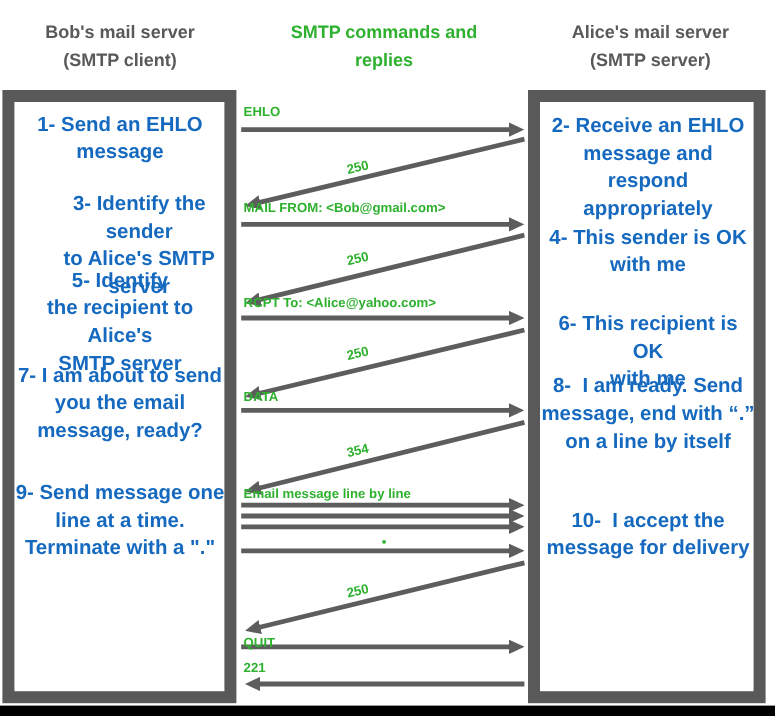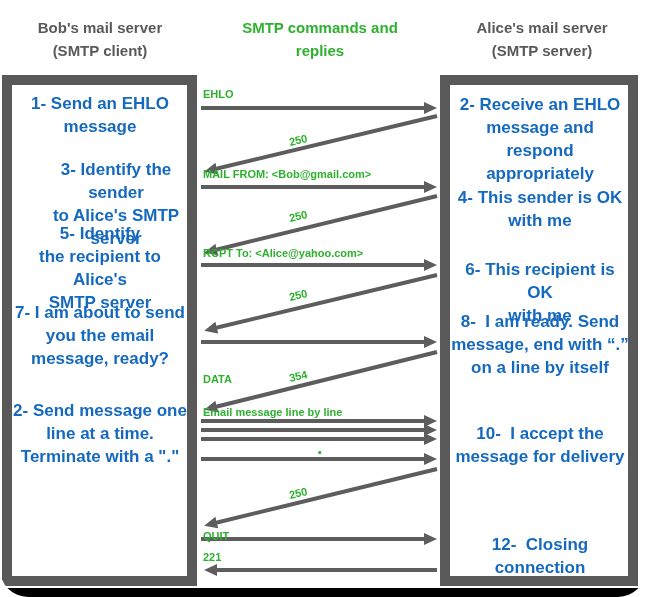--- a/index.html
+++ b/index.html
@@ -1,19 +1,19 @@
 <!DOCTYPE html>
 <html><head>
 <meta charset="utf-8">
 <style>
   * { margin:0; padding:0; box-sizing:border-box; }
   body { background:#ffffff; }
   .canvas {
     position:relative; width:646px; height:597px; background:#ffffff;
-    font-family:"Liberation Sans", sans-serif; font-weight:bold; overflow:hidden;border-radius:28px;
+    font-family:"Liberation Sans", sans-serif; font-weight:bold; overflow:hidden;
   }
   .txt { white-space:pre-wrap; }
   .hdr {
     position:absolute; text-align:center; font-size:15px; line-height:23px;
     color:#595959;
   }
   .hdr.green { color:#2eb12e; }
   .box {
     position:absolute; top:75px; height:511px; border:10px solid #595959;
     background:#ffffff;
@@ -55,38 +55,36 @@
   <div class="step txt" style="left:12px; top:92px;  width:176px;">1- Send an EHLO
 message</div>
   <div class="step txt" style="left:12px; top:158px; width:176px;padding-left:32px;">3- Identify the sender
 to Alice's SMTP server</div>
   <div class="step txt" style="left:12px; top:222px; width:176px;">5- Identify
 the recipient to Alice's
 SMTP server</div>
   <div class="step txt" style="left:12px; top:301px; width:176px;">7- I am about to send
 you the email
 message, ready?</div>
-  <div class="step txt" style="left:12px; top:399px; width:176px;">2- Send message one
+  <div class="step txt" style="left:12px; top:399px; width:176px;">9- Send message one
 line at a time.
 Terminate with a "."</div>
 
   <div class="step txt" style="left:451px; top:93px;  width:178px;">2- Receive an EHLO
 message and respond
 appropriately</div>
   <div class="step txt" style="left:451px; top:186px; width:178px;">4- This sender is OK
 with me</div>
   <div class="step txt" style="left:451px; top:258px; width:178px;text-align:center;">6- This recipient is OK
 with me</div>
   <div class="step txt" style="left:451px; top:310px; width:178px;">8-  I am ready. Send
 message, end with “.”
 on a line by itself</div>
   <div class="step txt" style="left:451px; top:422px; width:178px;">10-  I accept the
 message for delivery</div>
-  <div class="step txt" style="left:451px; top:533px; width:178px;">12-  Closing
-connection</div>
 
   <svg class="arrows" width="646" height="597" viewBox="0 0 646 597">
     <defs>
       <marker id="ah" markerWidth="13" markerHeight="12" refX="6" refY="6" orient="auto" markerUnits="userSpaceOnUse">
         <path d="M0,0 L13,6 L0,12 Z" fill="#5d5d5d"></path>
       </marker>
     </defs>
     <g stroke="#5d5d5d" stroke-width="4">
       <line x1="201" y1="108" x2="430" y2="108" marker-end="url(#ah)"></line>
       <line x1="437" y1="116" x2="211" y2="170" marker-end="url(#ah)"></line>
@@ -105,21 +103,21 @@
       <line x1="437" y1="570" x2="211" y2="570" marker-end="url(#ah)"></line>
     </g>
   </svg>
 
   <div class="lbl" style="top:88px;">EHLO</div>
   <div class="lbl-rot" style="left:289px; top:134px;">250</div>
   <div class="lbl" style="top:168px;">MAIL FROM: &lt;Bob@gmail.com&gt;</div>
   <div class="lbl-rot" style="left:289px; top:210px;">250</div>
   <div class="lbl" style="top:247px;">RCPT To: &lt;Alice@yahoo.com&gt;</div>
   <div class="lbl-rot" style="left:289px; top:289px;">250</div>
-  <div class="lbl" style="top:325px;margin-top:48px;">DATA</div>
+  <div class="lbl" style="top:325px;">DATA</div>
   <div class="lbl-rot" style="left:289px; top:370px;">354</div>
   <div class="lbl" style="top:406px;">Email message line by line</div>
   <div class="dot">▪</div>
   <div class="lbl-rot" style="left:289px; top:487px;">250</div>
   <div class="lbl" style="top:530px;">QUIT</div>
   <div class="lbl" style="top:551px;">221</div>
 
   <div class="bottom-bar"></div>
 
 </div>

